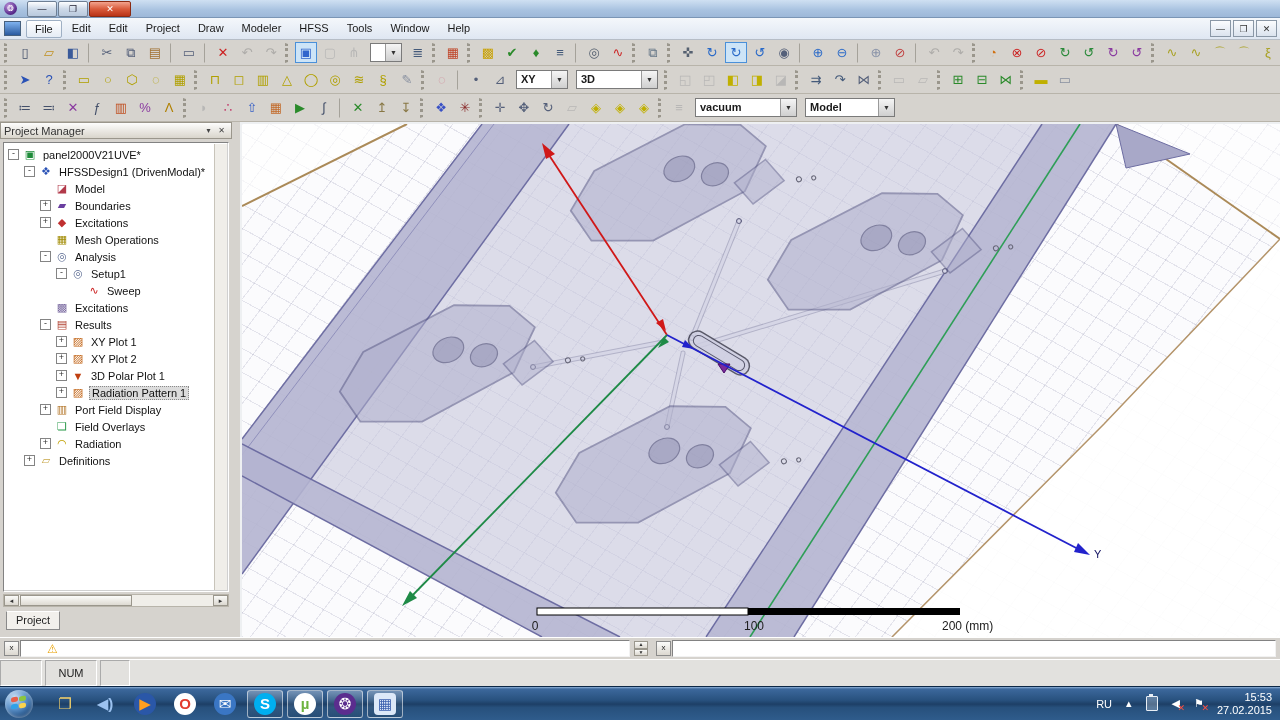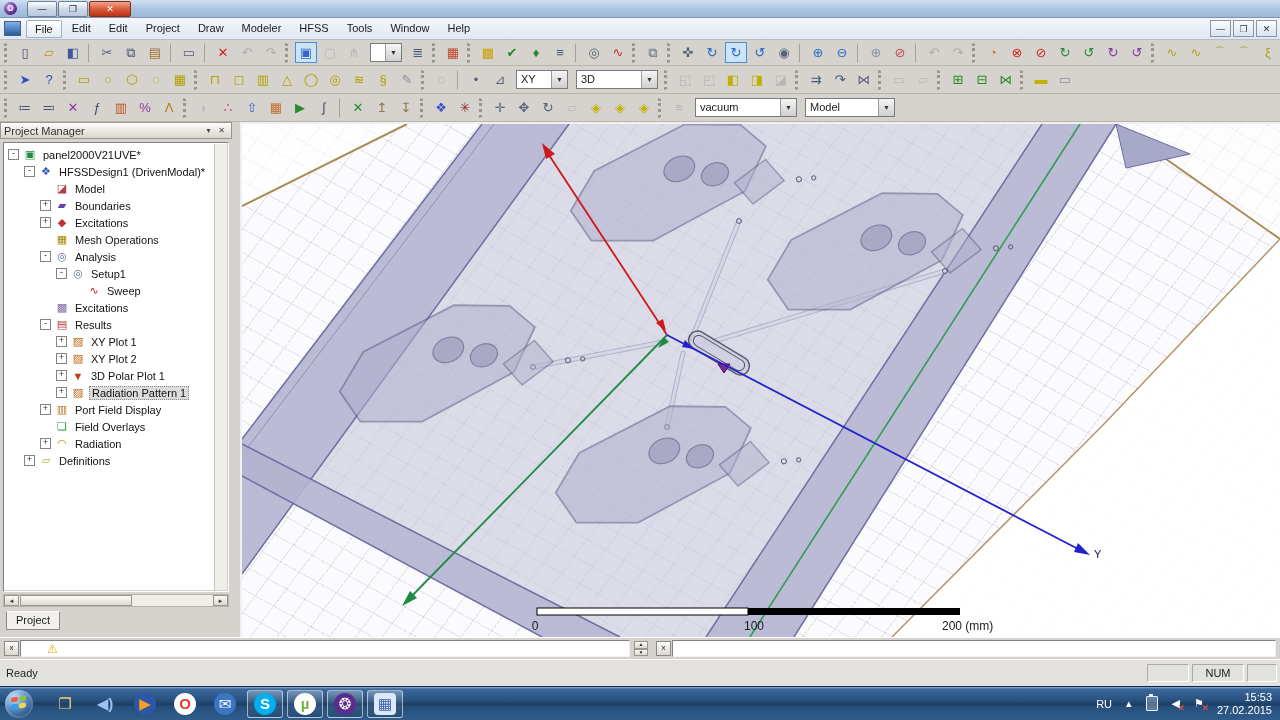--- a/index.html
+++ b/index.html
@@ -38,21 +38,21 @@
   .tbgroup{display:flex;align-items:center;}
   .tbi{display:inline-flex;width:22px;height:21px;align-items:center;justify-content:center;
     font-size:13px;margin:0 1px;border:1px solid transparent;box-sizing:border-box;color:#445;}
   .tbi .g{pointer-events:none;}
   .tbi[data-t="grip"]{width:6px;height:20px;border-left:3px dotted #9a968c;margin:0 3px 0 2px;}
   .tbi[data-t="sep"]{width:4px;height:20px;border-left:1px solid #a5a29a;margin:0 3px;}
   .tbi[data-state="d"]{opacity:.42;filter:grayscale(.8);}
   .tbi[data-state="a"]{background:#cde4f7;border:1px solid #4a90d9;}
   .combo{display:inline-flex;height:19px;background:#fff;border:1px solid #7a7a7a;margin:0 4px;
     align-items:stretch;font-size:11px;box-sizing:border-box;}
-  .cval{padding:2px 4px 0 4px;flex:1;white-space:nowrap;overflow:hidden;}
+  .cval{padding:2px 4px 0 4px;flex:1;white-space:nowrap;overflow:hidden;font-weight:bold;}
   .cbtn{width:15px;background:linear-gradient(#f5f5f5,#cfcfcf);border-left:1px solid #9a9a9a;
     font-size:7px;display:flex;align-items:center;justify-content:center;color:#333;}
   
   #pm{position:absolute;left:0;top:122px;width:232px;height:515px;background:#d6d3ce;box-sizing:border-box;}
   #pm-header{height:17px;background:linear-gradient(#fdfdfc,#d9d5cc);border:1px solid #9a968c;
     display:flex;align-items:center;padding:0 3px;box-sizing:border-box;color:#333;}
   #pm-header .t{flex:1;}
   .pmbtn{width:13px;height:12px;font-size:8px;display:flex;align-items:center;justify-content:center;color:#444;}
   #pm-tree{position:absolute;left:3px;top:20px;width:226px;height:450px;background:#fff;
     border:1px solid #828282;border-right-color:#fff;border-bottom-color:#fff;box-shadow:inset -1px -1px 0 #d0d0d0;
@@ -95,21 +95,21 @@
   .mfield{position:absolute;left:18px;top:1px;bottom:2px;background:#fff;border:1px solid #828282;
     border-right-color:#f2f2f2;border-bottom-color:#f2f2f2;display:flex;align-items:center;overflow:hidden;}
   .warnico{color:#e8a000;font-size:12px;margin:0 6px 0 26px;}
   .mspin{position:absolute;right:2px;top:2px;width:14px;height:15px;display:flex;flex-direction:column;}
   .mspin span{flex:1;border:1px solid #9a968c;background:linear-gradient(#fafaf8,#dcd8d0);
     font-size:5px;line-height:5px;text-align:center;color:#333;}
   
   #statusbar{position:absolute;left:0;top:659px;width:1280px;height:27px;background:#e2e1de;
     border-top:1px solid #fff;box-sizing:border-box;display:flex;align-items:center;}
   #ready{padding-left:6px;flex:1;color:#222;}
-  .scell{height:18px;border:1px solid #aaa;border-bottom-color:#fff;border-right-color:#fff;
+  .scell{height:26px;border:1px solid #aaa;border-bottom-color:#fff;border-right-color:#fff;
     margin-right:3px;display:flex;align-items:center;justify-content:center;color:#222;box-sizing:border-box;}
   
   #taskbar{position:absolute;left:0;top:686px;width:1280px;height:34px;
     background:linear-gradient(#8fb2d8 0%,#3c689c 6%,#28517e 40%,#1d3f66 52%,#27507c 62%,#2f5c8c 100%);
     border-top:1px solid #0c2746;box-sizing:border-box;display:flex;align-items:center;}
   #orb{width:28px;height:28px;border-radius:50%;margin:0 12px 0 5px;position:relative;flex:none;
     background:radial-gradient(circle at 35% 28%,#cfe4f8,#5e94cc 40%,#1d4a7e 75%,#122f52);
     box-shadow:inset 0 0 4px rgba(255,255,255,.6);}
   .flag{position:absolute;width:7px;height:5px;border-radius:2px;}
   .f1{left:6px;top:7px;background:#e8604a;transform:skewY(-8deg);}
@@ -865,21 +865,20 @@
           <span>▼</span>
         </span>
     </div>
     <div class="mpane" style="left:654px;width:624px;">
       <span class="mclose">x</span>
       <span class="mfield" style="right:2px;"></span>
     </div>
   </div>
 
   <div id="statusbar">
-    <span id="ready">Ready</span>
     <span class="scell" style="width:42px;"></span>
     <span class="scell" style="width:52px;">NUM</span>
     <span class="scell" style="width:30px;"></span>
   </div>
 
   <div id="taskbar">
     <span id="orb">
       <span class="flag f1"></span>
       <span class="flag f2"></span>
       <span class="flag f3"></span>

